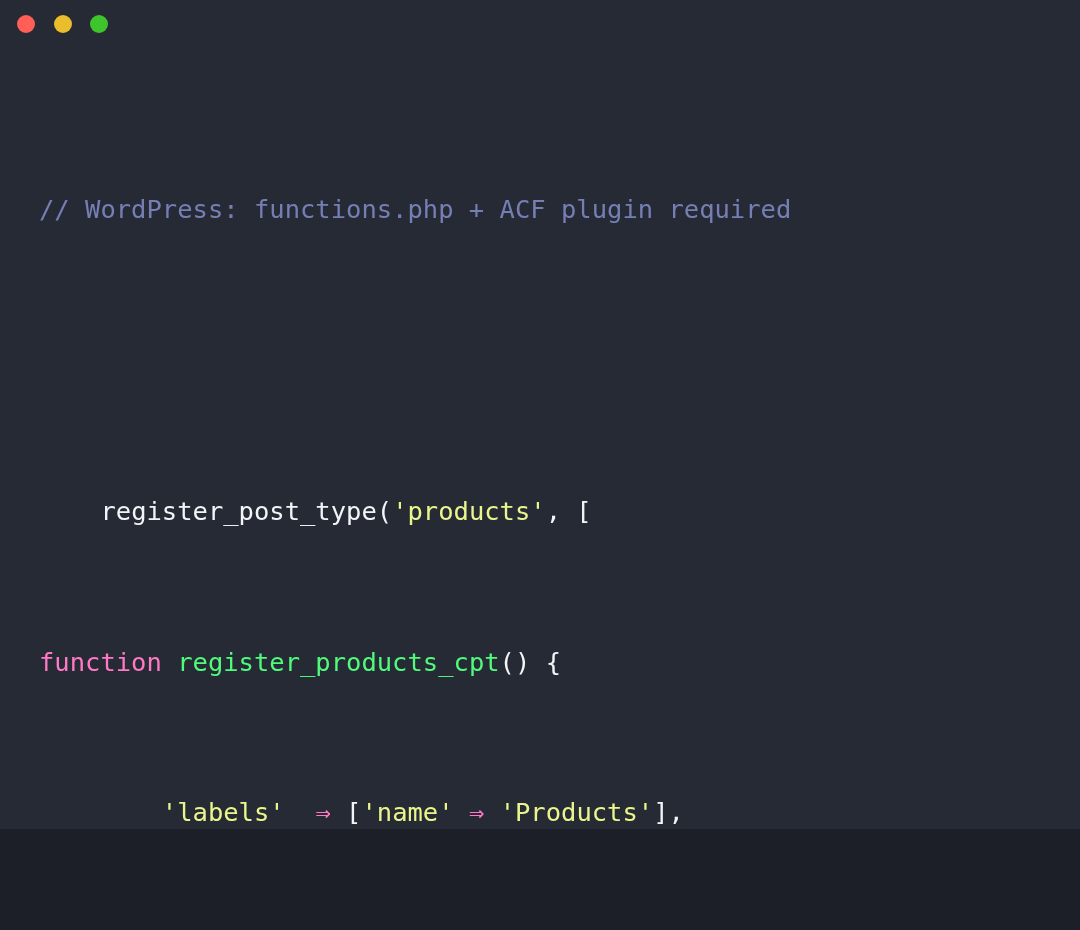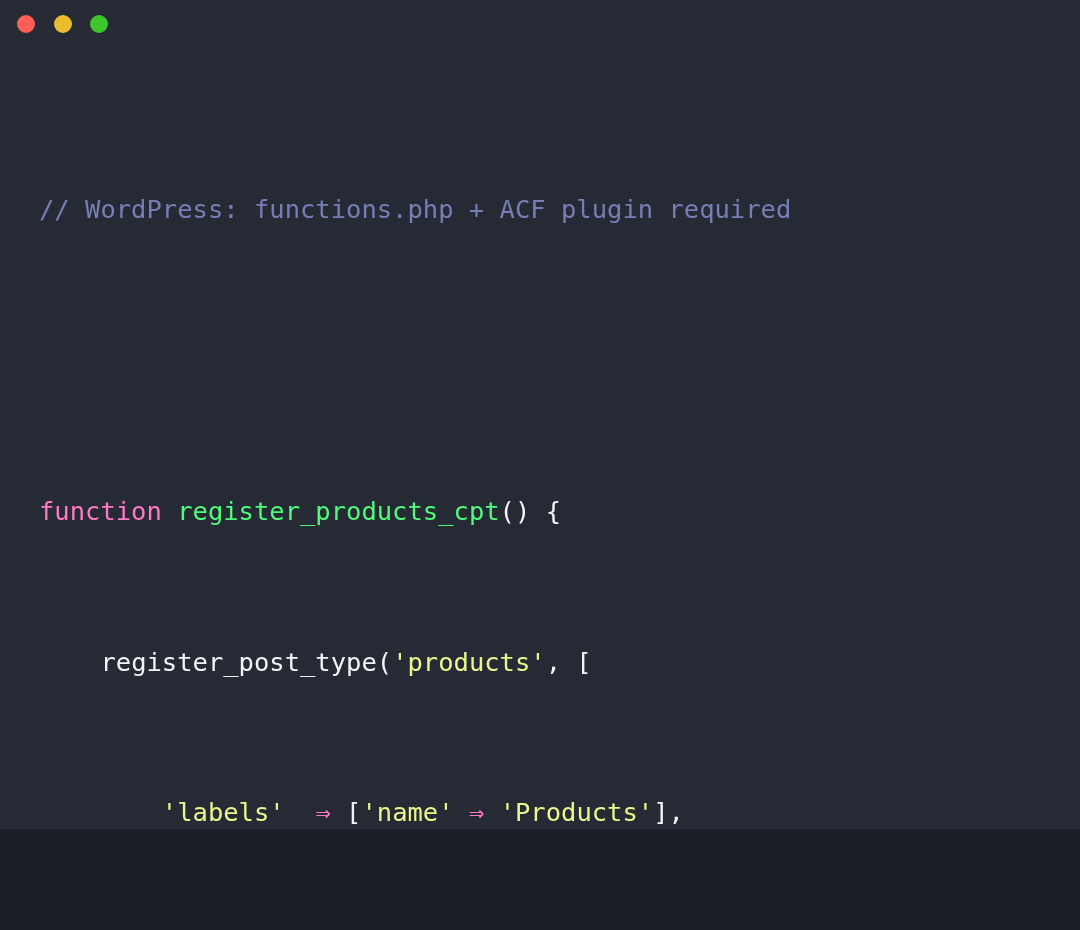--- a/index.html
+++ b/index.html
@@ -64,23 +64,23 @@
     <div class="light yellow" style="background: rgb(233, 189, 43);"></div>
     <div class="light green" style="background: rgb(63, 197, 44);"></div>
   </div>
 
   <div id="code">
 
     <div class="line"><span class="cmt" style="color: rgb(118, 127, 181);">// WordPress: functions.php + ACF plugin required</span></div>
 
     <div class="line"></div>
 
+    <div class="line"><span class="pln" style="color: rgb(242, 244, 248);">    </span><span class="pln" style="color: rgb(242, 244, 248);">register_post_type(</span><span class="str" style="color: rgb(234, 245, 140);">'products'</span><span class="pln" style="color: rgb(242, 244, 248);">, [</span></div>
+
     <div class="line"><span class="kw" style="color: rgb(255, 121, 198);">function</span><span class="pln" style="color: rgb(242, 244, 248);"> </span><span class="fn" style="color: rgb(80, 250, 123);">register_products_cpt</span><span class="pln" style="color: rgb(242, 244, 248);">() {</span></div>
-
-    <div class="line"><span class="pln" style="color: rgb(242, 244, 248);">    </span><span class="pln" style="color: rgb(242, 244, 248);">register_post_type(</span><span class="str" style="color: rgb(234, 245, 140);">'products'</span><span class="pln" style="color: rgb(242, 244, 248);">, [</span></div>
 
     <div class="line"><span class="pln" style="color: rgb(242, 244, 248);">        </span><span class="str" style="color: rgb(234, 245, 140);">'labels'</span><span class="pln" style="color: rgb(242, 244, 248);">  </span><span class="arrow" style="color: rgb(255, 121, 198);">⇒</span><span class="pln" style="color: rgb(242, 244, 248);"> [</span><span class="str" style="color: rgb(234, 245, 140);">'name'</span><span class="pln" style="color: rgb(242, 244, 248);"> </span><span class="arrow" style="color: rgb(255, 121, 198);">⇒</span><span class="pln" style="color: rgb(242, 244, 248);"> </span><span class="str" style="color: rgb(234, 245, 140);">'Products'</span><span class="pln" style="color: rgb(242, 244, 248);">],</span></div>
 
     
 
     
 
     
 
     

